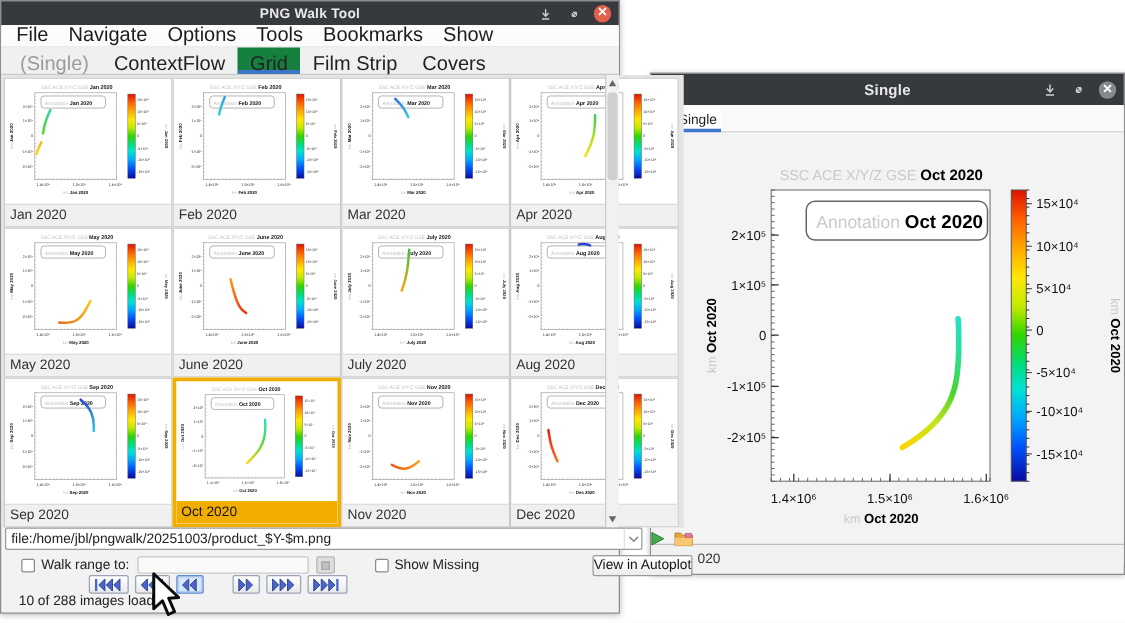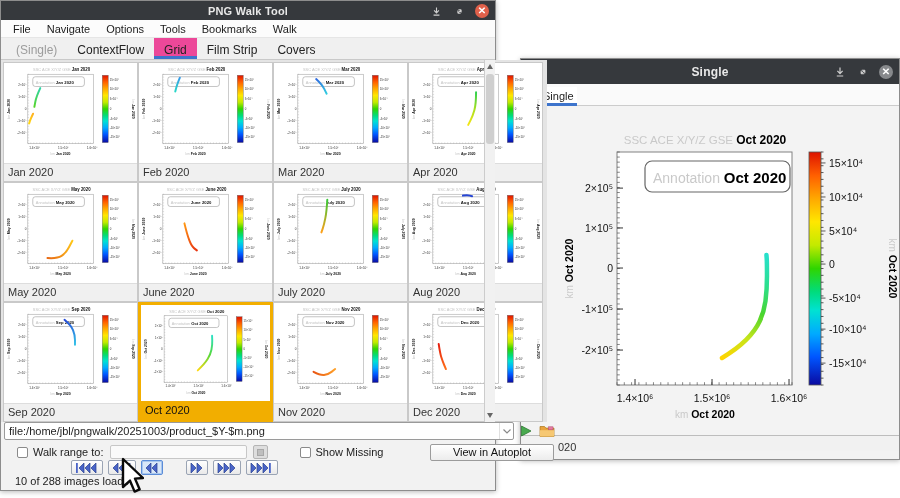--- a/index.html
+++ b/index.html
@@ -8,24 +8,24 @@
 .titlebar{background:#36393d;color:#e9e9e9;position:relative;display:flex;align-items:center;justify-content:center}
 .tb-title{font-weight:bold;letter-spacing:.2px}
 .tb-btns{position:absolute;right:6px;top:0;bottom:0;display:flex;align-items:center;gap:9px}
 .tb-ic{display:flex;align-items:center;justify-content:center;width:14px;height:14px}
 .tb-close{width:14px;height:14px;border-radius:50%;background:#e0604a;color:#fff;font-size:10px;line-height:13px;text-align:center;font-weight:bold}
 .tb-close.inactive{background:#87898c}
 
 #pngwalk{left:0;top:0;width:496px;height:491px;z-index:5}
 #pngwalk .titlebar{height:20px;font-size:11px}
 .menubar{position:absolute;top:19px;left:0;right:0;height:18px;background:#fcfcfc;display:flex;align-items:center;padding-left:4px;border-bottom:1px solid #e6e6e6}
-.menuitem{font-size:11px;color:#1b1b1b;padding:20px 8px}
+.menuitem{font-size:16px;color:#1b1b1b;padding:20px 8px}
 .tabbar{position:absolute;top:37px;left:0;right:0;height:22px;background:#f0f0f0;border-bottom:1px solid #c9c9c9;display:flex;align-items:stretch;padding-left:5px}
-.vtab{font-size:12px;color:#222;padding:5px 10px 0 10px}
-.vtab.active{background:#ec4899;box-shadow:inset 0 -3px 0 #3d74cc}
+.vtab{font-size:16px;color:#222;padding:5px 10px 0 10px}
+.vtab.active{background:#15803d;box-shadow:inset 0 -3px 0 #3d74cc}
 .vtab.disabled{color:#9c9c9c}
 .gridwrap{position:absolute;top:59px;left:0;width:546px;height:362px;background:#e4e4e4;display:grid;grid-template-columns:repeat(4,135px);grid-auto-rows:120px;gap:0;padding:2px;overflow:hidden}
 .vscroll{position:absolute;top:59px;right:0;width:11px;height:362px;background:#f1f1f1;border-left:1px solid #ccc}
 .vs-up,.vs-dn{position:absolute;left:2px;width:0;height:0;border-left:3.5px solid transparent;border-right:3.5px solid transparent}
 .vs-up{top:4px;border-bottom:5px solid #666}
 .vs-dn{bottom:4px;border-top:5px solid #666}
 .vs-thumb{position:absolute;left:1px;top:14px;width:8px;height:70px;background:#cfcfcf;border-radius:3px}
 .cell{background:#fff;border:1px solid #c9c9c9;display:flex;flex-direction:column;overflow:hidden}
 .cell .thumb{flex:1;min-height:0}
 .cell .thumb svg{width:100%;height:100%;display:block}
@@ -36,21 +36,21 @@
 .combo{flex:0 0 510px;height:18px;background:#fff;border:1px solid #9a9a9a;border-radius:2px;display:flex;align-items:center;font-size:11px;color:#222;padding-left:4px}
 .combo-text{flex:1;white-space:nowrap;overflow:hidden}
 .combo-arrow{width:14px;align-self:stretch;display:flex;align-items:center;justify-content:center;border-left:1px solid #e0e0e0}
 .icon-btn{width:18px;height:17px;border:none;background:transparent;display:flex;align-items:center;justify-content:center;padding:0}
 .ctl{position:absolute;top:442px;left:16px;width:537px;height:18px;display:flex;align-items:center;font-size:11px;color:#222}
 .cb{width:11px;height:11px;border:1px solid #8a8a8a;background:#fff;border-radius:2px;display:inline-block;margin-right:5px;flex:0 0 11px}
 .limitfield{width:137px;height:14px;background:#fafafa;border:1px solid #c7c7c7;border-radius:2px;margin-left:6px}
 .minibtn{width:15px;height:14px;background:#dedede;border:1px solid #b5b5b5;border-radius:2px;margin-left:6px}
 .minibtn i{display:block;width:7px;height:7px;margin:2.5px auto;background:#bfbfbf;border:1px solid #a8a8a8}
 .sm-label{margin-left:32px;display:flex;align-items:center}
-.ap-btn{margin-left:auto;height:17px;padding:0 22px;background:linear-gradient(#ffffff,#ececec);border:1px solid #9b9b9b;border-radius:2px;font-size:11px;color:#111;font-family:"Liberation Sans",sans-serif}
+.ap-btn{margin-left:auto;height:17px;padding:0 0;background:linear-gradient(#ffffff,#ececec);border:1px solid #9b9b9b;border-radius:2px;font-size:11px;color:#111;font-family:"Liberation Sans",sans-serif}
 .navrow{position:absolute;top:459px;left:70px;display:flex;gap:5px;align-items:center}
 .navbtn{height:15px;padding:1px 3px;background:linear-gradient(#ffffff,#e9e9e9);border:1px solid #9aa4b4;border-radius:2px;display:inline-flex;align-items:center}
 .navbtn.focus{background:#d9e7f8;border:1px solid #5b8cd8;box-shadow:0 0 0 1px #a9c7ee inset}
 .navgap{width:13px}
 .statusline{position:absolute;top:474px;left:14px;font-size:11px;color:#222}
 
 #single{left:520px;top:58px;width:380px;height:402px;z-index:1}
 #single .titlebar{height:26px;font-size:12px}
 .s-tabrow{position:absolute;top:25px;left:0;right:0;height:22px;background:#fafafa;border-bottom:1px solid #ccc}
 .s-tab{position:absolute;left:14px;top:3px;width:42px;height:19px;background:#fff;box-shadow:inset 0 -3px 0 #3d74cc;font-size:11px;color:#222;padding:3px 0 0 8px;overflow:hidden;white-space:nowrap}
@@ -161,21 +161,21 @@
       </span>
       <span class="tb-close">✕</span>
     </span>
   </div>
   <div class="menubar">
       <span class="menuitem">File</span>
       <span class="menuitem">Navigate</span>
       <span class="menuitem">Options</span>
       <span class="menuitem">Tools</span>
       <span class="menuitem">Bookmarks</span>
-      <span class="menuitem">Walk</span>
+      <span class="menuitem">Show</span>
     </div>
   <div class="tabbar">
       <span class="vtab disabled">(Single)</span>
       <span class="vtab">ContextFlow</span>
       <span class="vtab active">Grid</span>
       <span class="vtab">Film Strip</span>
       <span class="vtab">Covers</span>
     </div>
   <div class="gridwrap">
       <div class="cell">

